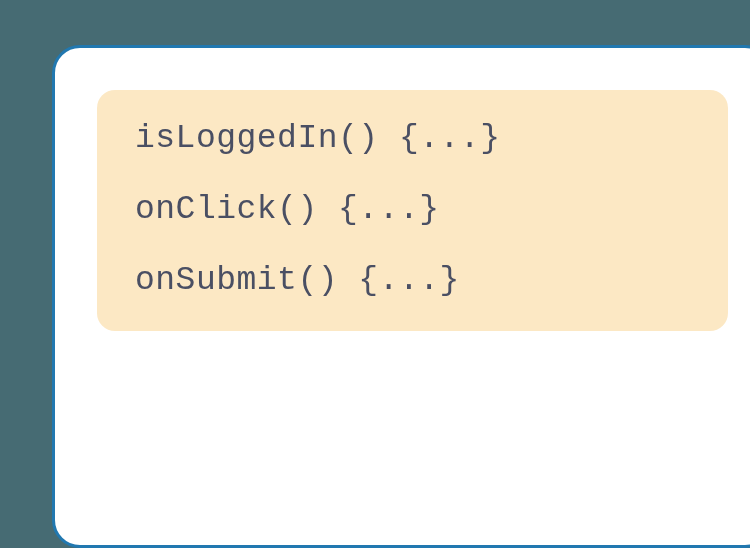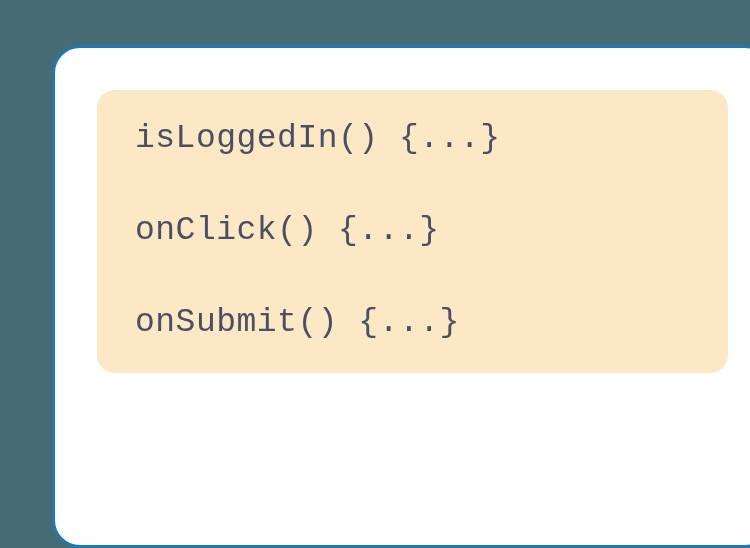--- a/index.html
+++ b/index.html
@@ -35,21 +35,21 @@
     }
     .code-line {
       font-family: "SFMono-Regular", "Menlo", "Consolas", "Liberation Mono", monospace;
       font-size: 33px;
       line-height: 1.0;
       color: #4a4f63;
       letter-spacing: 0.5px;
       white-space: pre;
     }
     .code-line + .code-line {
-      margin-top: 59px;
+      margin-top: 38px;
     }
   </style>
 </head>
 <body>
 
 <div class="card">
   <div class="code-block">
     <div class="code-line">isLoggedIn() {...}</div>
     <div class="code-line">onClick() {...}</div>
     <div class="code-line">onSubmit() {...}</div>

